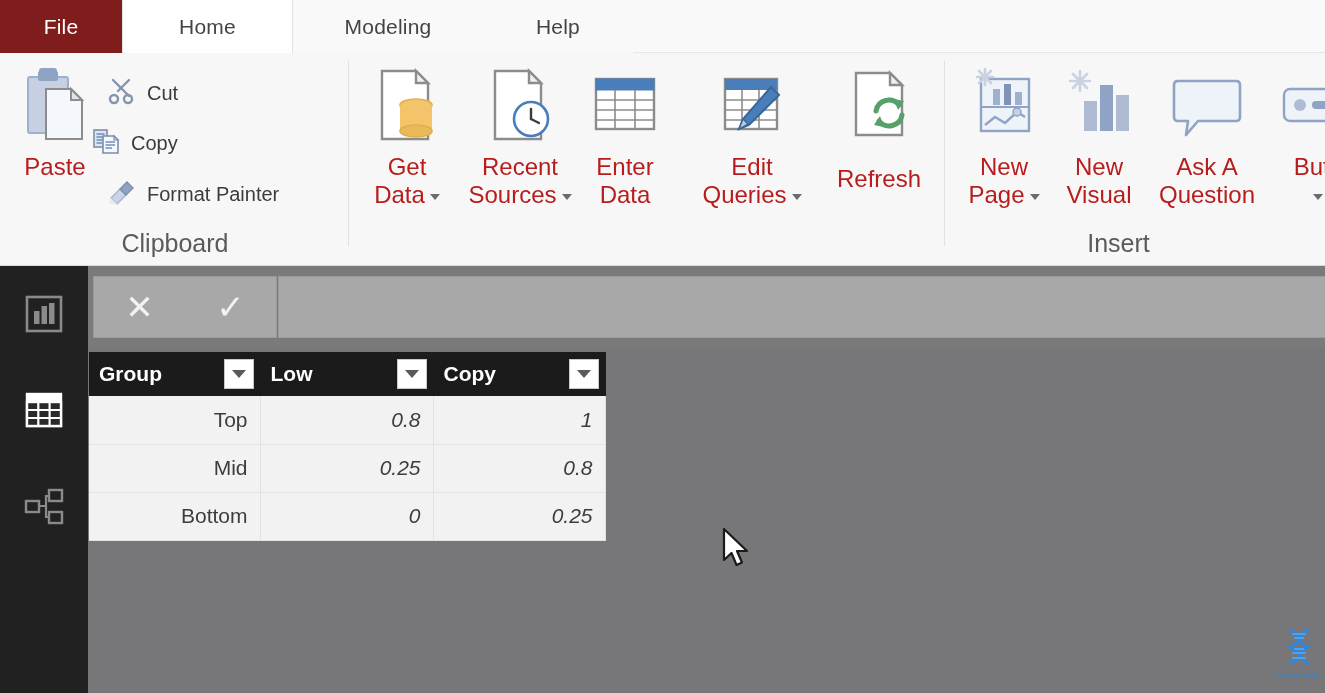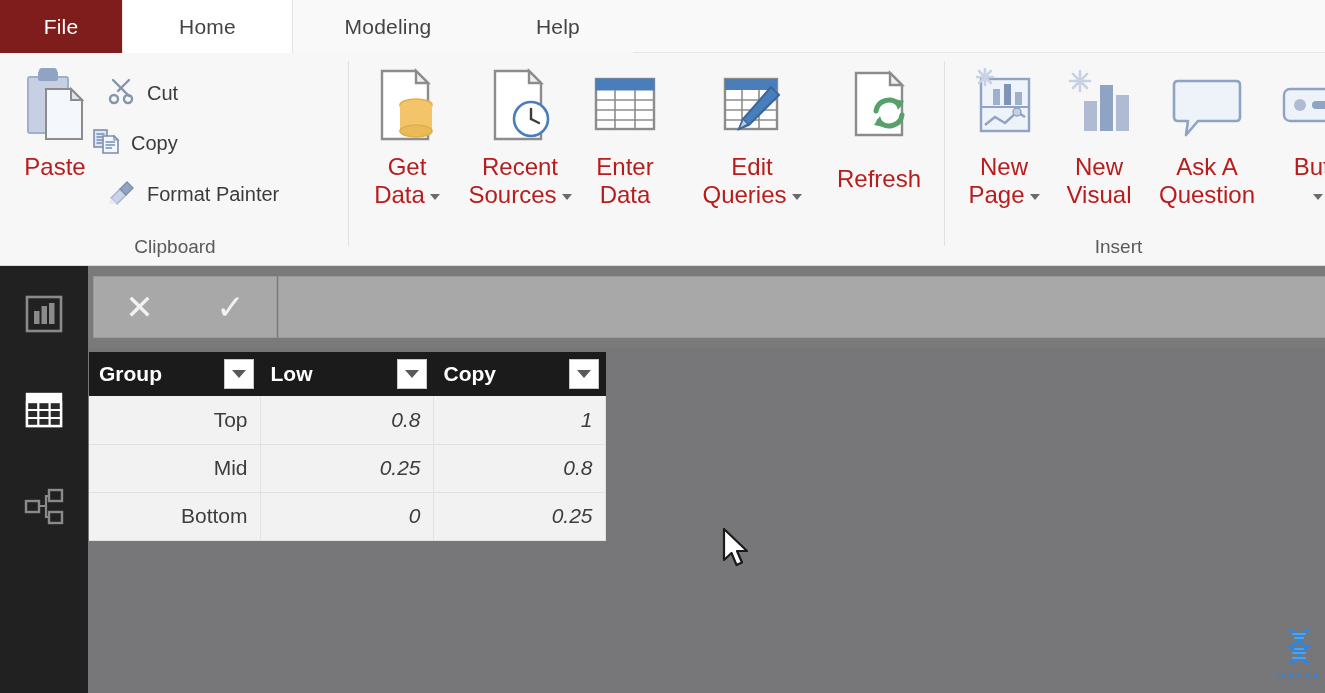--- a/index.html
+++ b/index.html
@@ -38,21 +38,21 @@
     position: absolute; left: 0; top: 53px; width: 1325px; height: 213px;
     background: #f7f7f7;
     border-bottom: 1px solid #dadada;
   }
   .rsep {
     position: absolute; top: 8px; width: 1px; height: 185px;
     background: #e1e1e1;
   }
   .grouplabel {
     position: absolute; bottom: 7px;
-    font-size: 19px; color: #5a5a5a; text-align: center;
+    font-size: 25px; color: #5a5a5a; text-align: center;
     white-space: nowrap;
   }
 
   .bigbtn {
     position: absolute; display: flex; flex-direction: column;
     align-items: center; justify-content: flex-start;
     cursor: default;
   }
   .bigbtn .lbl {
     font-size: 24px; color: #b91c1c; line-height: 1.18;

